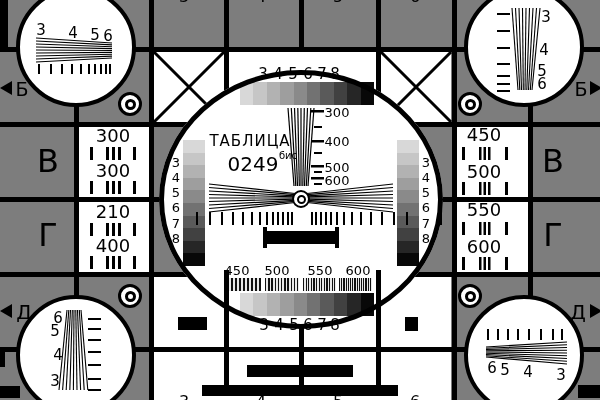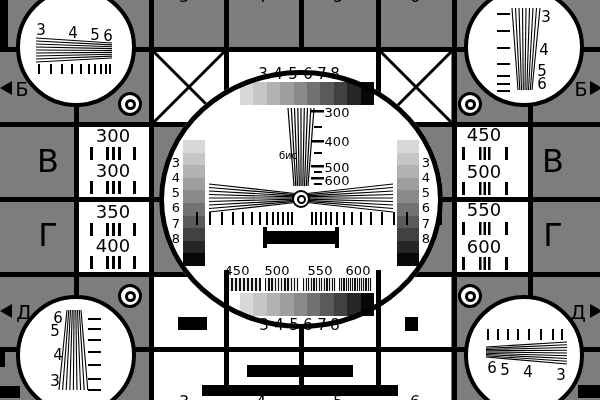--- a/index.html
+++ b/index.html
@@ -54,21 +54,21 @@
   </svg>
   <div class="t f18" style="left:113px;top:171px">300</div>
   <svg style="left:90px;top:181px" width="46" height="13">
     <rect x="0" width="3" height="13"></rect>
       <rect x="16" width="3" height="13"></rect>
       <rect x="22" width="3" height="13"></rect>
       <rect x="28" width="3" height="13"></rect>
       <rect x="43" width="3" height="13"></rect>
   </svg>
   <div class="a w" style="left:79px;top:202px;width:70px;height:70px"></div>
-  <div class="t f18" style="left:113px;top:212px">350</div>
+  <div class="t f18" style="left:113px;top:212px">210</div>
   <svg style="left:90px;top:223px" width="46" height="13">
     <rect x="0" width="3" height="13"></rect>
       <rect x="16" width="3" height="13"></rect>
       <rect x="22" width="3" height="13"></rect>
       <rect x="28" width="3" height="13"></rect>
       <rect x="43" width="3" height="13"></rect>
   </svg>
   <div class="t f18" style="left:113px;top:246px">400</div>
   <svg style="left:90px;top:256px" width="46" height="13">
     <rect x="0" width="3" height="13"></rect>
@@ -145,20 +145,22 @@
       <div style="background: rgb(178, 178, 178);"></div>
       <div style="background: rgb(158, 158, 158);"></div>
       <div style="background: rgb(138, 138, 138);"></div>
       <div style="background: rgb(114, 114, 114);"></div>
       <div style="background: rgb(90, 90, 90);"></div>
       <div style="background: rgb(65, 65, 65);"></div>
       <div style="background: rgb(38, 38, 38);"></div>
       <div style="background: rgb(8, 8, 8);"></div>
     </div>
 
+  <div class="t" style="left:250px;top:141px;font-size:15px;letter-spacing:1px">ТАБЛИЦА</div>
+  <div class="t" style="left:253px;top:164px;font-size:20px">0249</div>
   <div class="t" style="left:288px;top:156px;font-size:10px">бис</div>
 
   <svg style="left:286px;top:107px" width="30" height="80">
     <line x1="2" y1="1" x2="8" y2="79" stroke="#000" stroke-width="1.2"></line>
     <line x1="5.3" y1="1" x2="9.8" y2="79" stroke="#000" stroke-width="1.2"></line>
     <line x1="8.5" y1="1" x2="11.5" y2="79" stroke="#000" stroke-width="1.2"></line>
     <line x1="11.8" y1="1" x2="13.3" y2="79" stroke="#000" stroke-width="1.2"></line>
     <line x1="15" y1="1" x2="15" y2="79" stroke="#000" stroke-width="1.2"></line>
     <line x1="18.3" y1="1" x2="16.8" y2="79" stroke="#000" stroke-width="1.2"></line>
     <line x1="21.5" y1="1" x2="18.5" y2="79" stroke="#000" stroke-width="1.2"></line>

